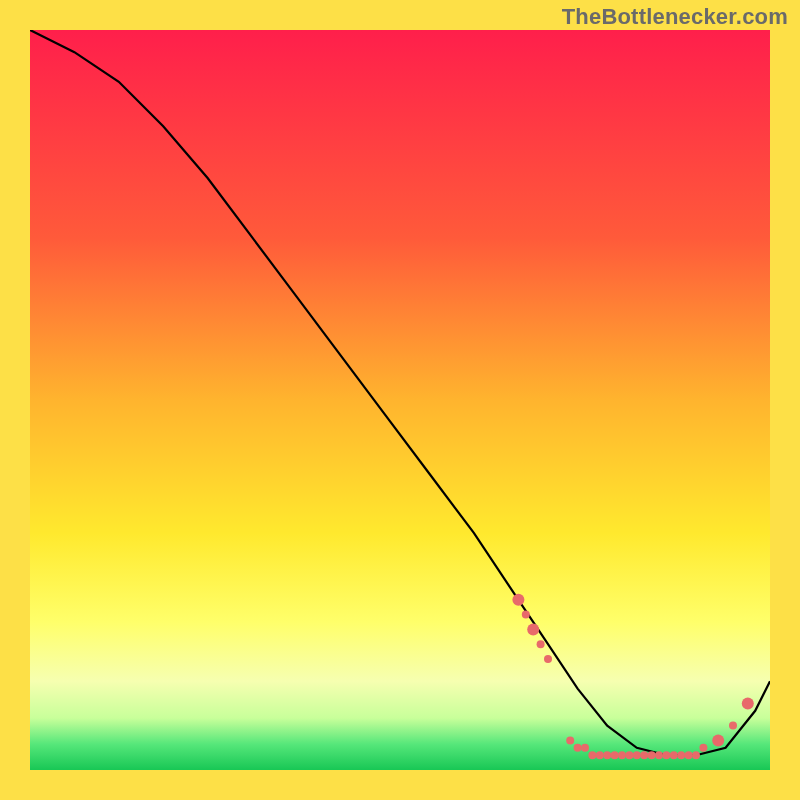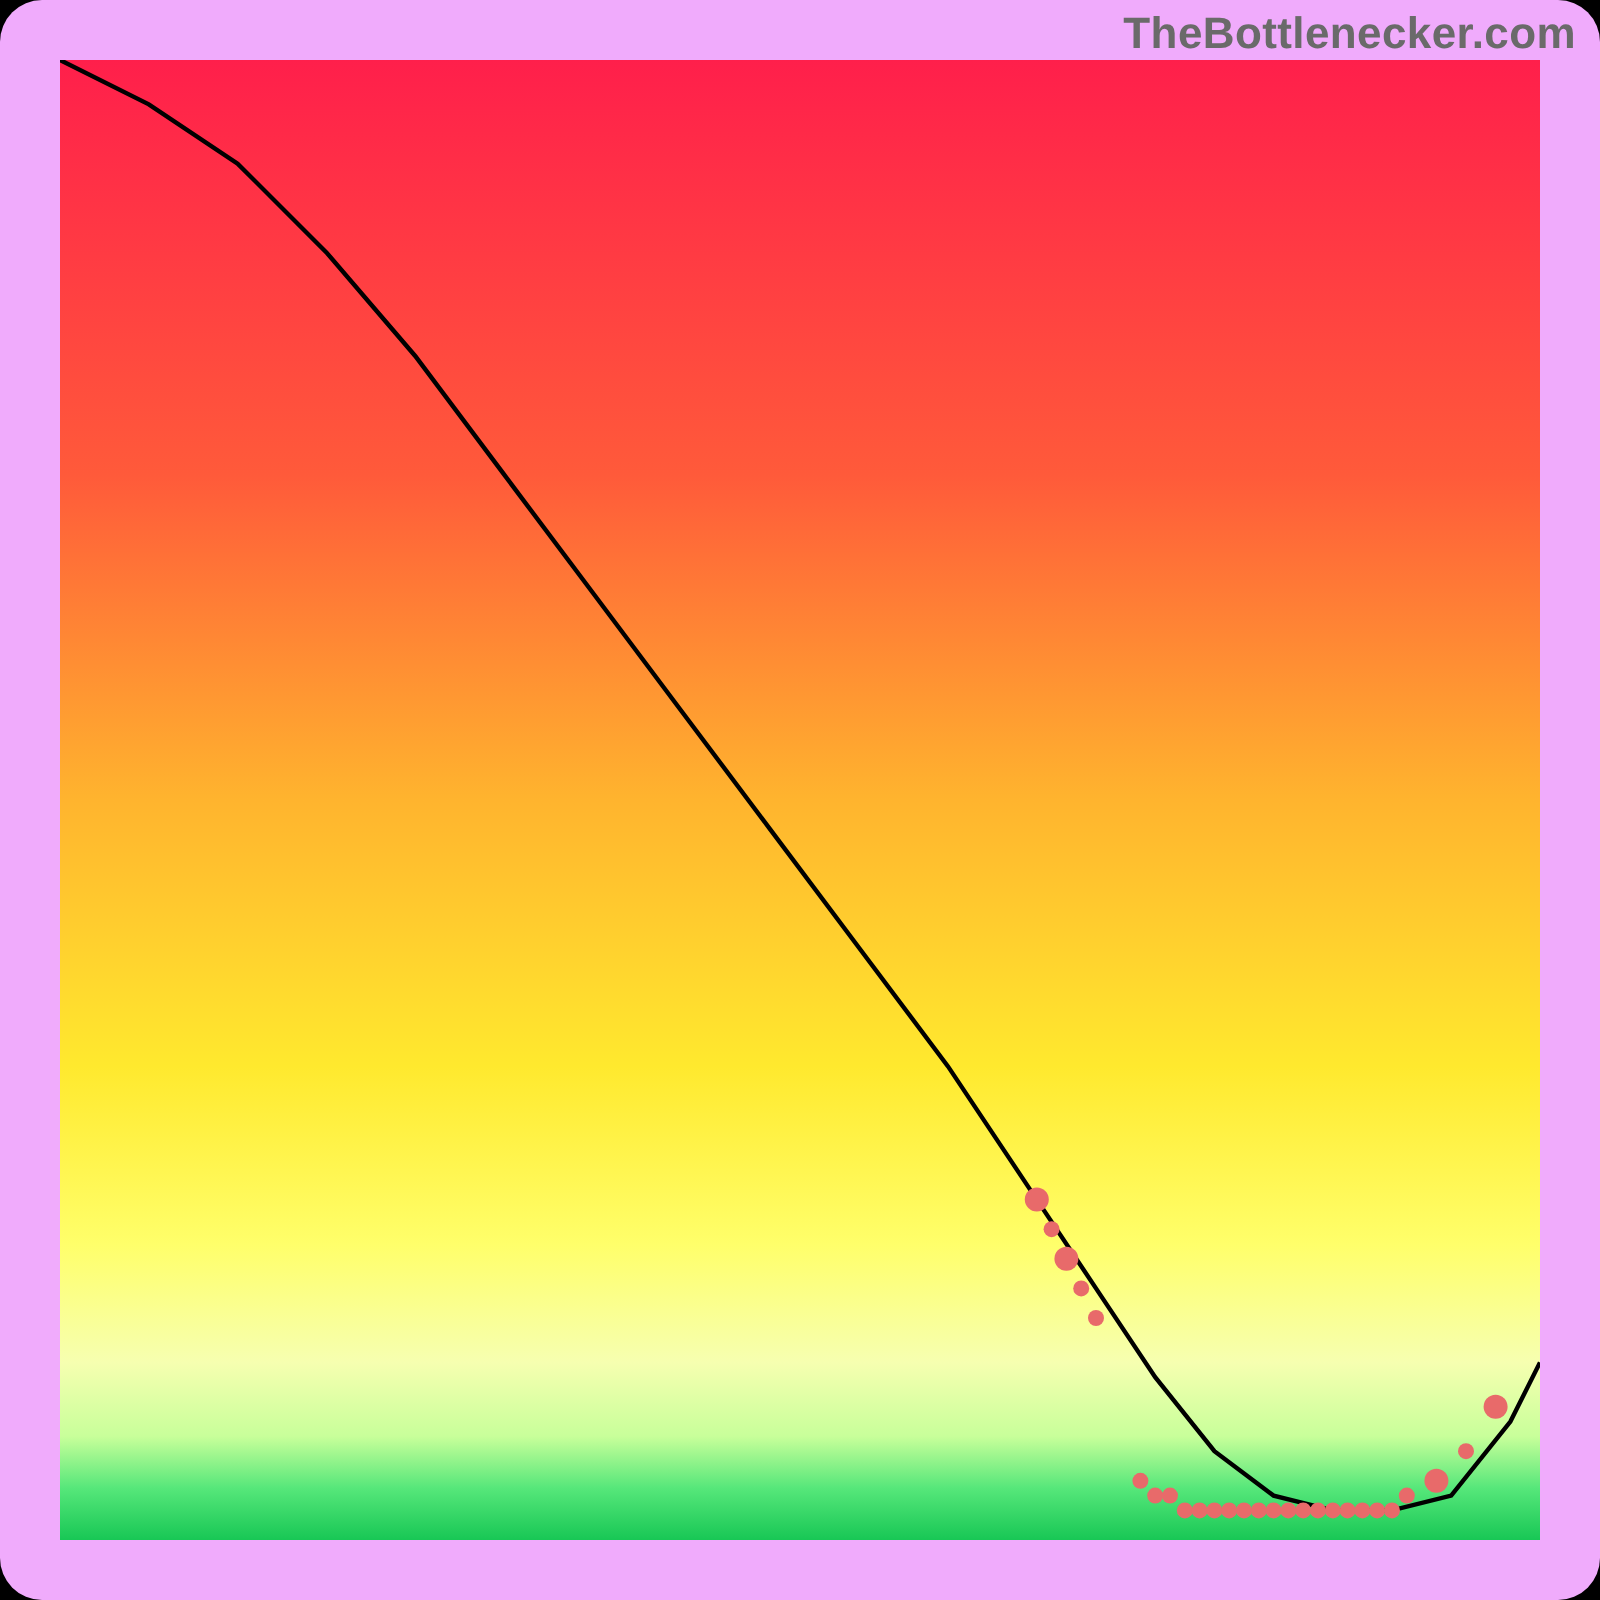--- a/index.html
+++ b/index.html
@@ -8,22 +8,21 @@
     width: 800px;
     height: 800px;
     background: #000;
     overflow: hidden;
     font-family: Arial, Helvetica, sans-serif;
   }
   .stage {
     position: relative;
     width: 800px;
     height: 800px;
-    background: #f0abfc;
-    border-radius: 21px;
+    background: #fde047;
   }
   .watermark {
     position: absolute;
     top: 4px;
     right: 12px;
     color: #6a6a6a;
     font-size: 22px;
     font-weight: 600;
     letter-spacing: 0.2px;
   }

